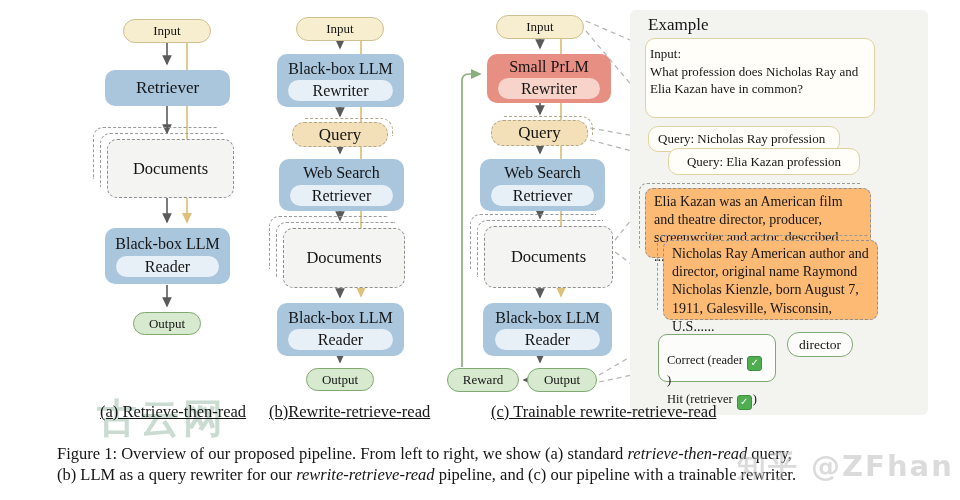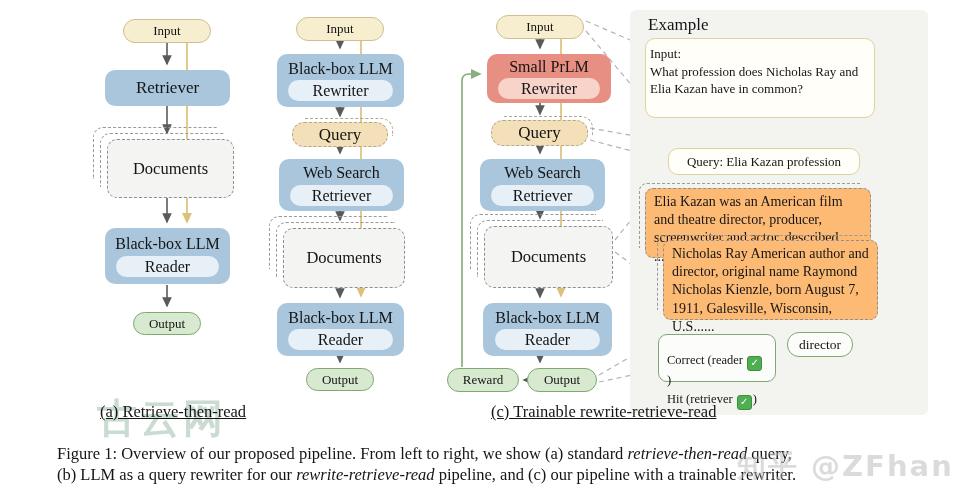--- a/index.html
+++ b/index.html
@@ -172,33 +172,35 @@
   <div class="node pill greenpill" style="left:447px;top:368px;width:72px;height:24px">Reward</div>
 
   <div class="panel">
     <div class="ptitle">Example</div>
 
     <div class="exbox" style="left:15px;top:28px;width:230px;height:80px;padding:6px 4px;font-size:13px;line-height:1.35">
       <div>Input:</div>
       <div>What profession does Nicholas Ray and Elia Kazan have in common?</div>
     </div>
 
+    <div class="exbox" style="left:18px;top:116px;width:192px;height:26px;font-size:13px;display:flex;align-items:center;padding:0 9px">Query: Nicholas Ray profession</div>
     <div class="exbox" style="left:38px;top:138px;width:192px;height:27px;font-size:13px;display:flex;align-items:center;justify-content:center">Query: Elia Kazan profession</div>
 
     <div class="exdoc" style="left:15px;top:178px;width:226px;height:70px">Elia Kazan was an American film and theatre director, producer, screenwriter and actor, described  ......</div>
     <div class="exdoc" style="left:33px;top:230px;width:215px;height:80px">Nicholas Ray American author and director, original name Raymond Nicholas Kienzle, born August 7, 1911, Galesville, Wisconsin, U.S......</div>
 
     <div class="feedback" style="left:28px;top:324px;width:118px;height:48px">
       <div><span>Correct (reader </span><span class="chk">✓</span><span>)</span></div>
       <div><span>Hit (retriever </span><span class="chk">✓</span><span>)</span></div>
     </div>
     <div class="answer" style="left:157px;top:322px;width:66px;height:25px">director</div>
   </div>
 
   <div class="subcap" style="left:100px">(a) Retrieve-then-read</div>
+  <div class="subcap" style="left:269px">(b)Rewrite-retrieve-read</div>
   <div class="subcap" style="left:491px">(c) Trainable rewrite-retrieve-read</div>
 
   <div class="figcap">
     <span>Figure 1:  Overview of our proposed pipeline. From left to right, we show (a) standard </span><span class="it">retrieve-then-read</span><span> query,</span><br>
     <span>(b) LLM as a query rewriter for our </span><span class="it">rewrite-retrieve-read</span><span> pipeline, and (c) our pipeline with a trainable rewriter.</span>
   </div>
 
   <div class="wm-left">古云网</div>
   <div class="wm-right">知乎 @ZFhan</div>
 

